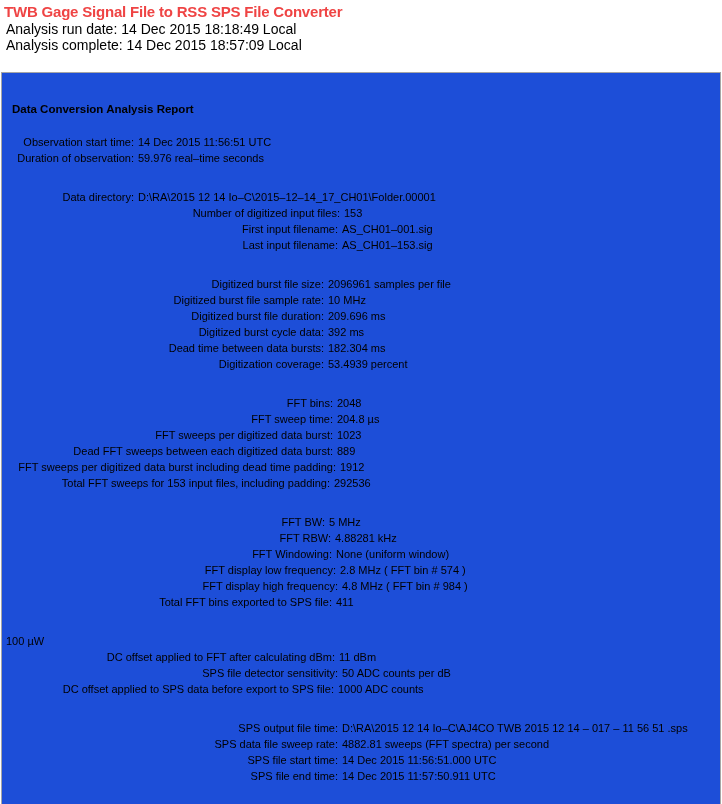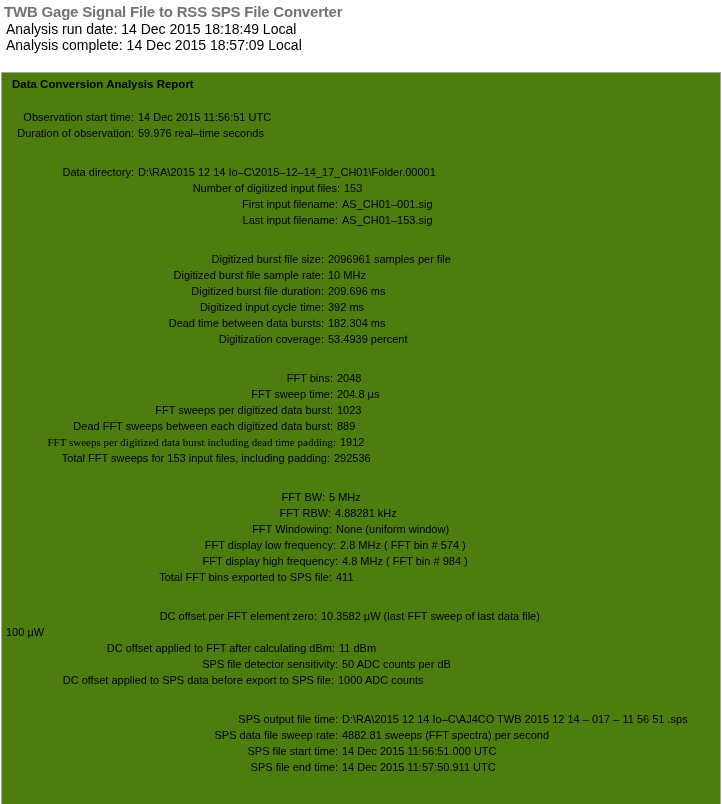--- a/index.html
+++ b/index.html
@@ -11,40 +11,40 @@
   }
   .header { padding: 3px 0 0 4px; }
   .page-title {
     font-size: 15px; font-weight: bold; line-height: 18px;
     letter-spacing: -0.2px;
   }
   .header-line { font-size: 14px; line-height: 16px; padding-left: 2px; }
   .report-panel {
     margin: 19px 1px 0 1px;
     border: 1px solid #a6a6a6;
-    background: #4d7c0f;
-    padding: 3px 0 20px 0;
+    background: #1d4ed8;
+    padding: 28px 0 20px 0;
     height: 733px;
     overflow: hidden;
   }
   .report-heading {
     font-size: 11.5px; font-weight: bold; line-height: 16px;
     padding-left: 10px; margin-bottom: 17px;
   }
   .group { margin-bottom: 23px; }
   .group:last-child { margin-bottom: 0; }
   .line { display: flex; line-height: 16px; font-size: 11px; white-space: nowrap; }
   .lbl { display: inline-block; text-align: right; white-space: nowrap; flex: 0 0 auto; }
   .val { margin-left: 4px; white-space: nowrap; }
 </style>
 </head>
 <body style="color: rgb(0, 0, 0);">
 
 <div class="header">
-  <div class="page-title" style="color: #737373;">TWB Gage Signal File to RSS SPS File Converter</div>
+  <div class="page-title" style="color: #ef4444;">TWB Gage Signal File to RSS SPS File Converter</div>
   <div class="header-line">Analysis run date: 14 Dec 2015 18:18:49 Local</div>
   <div class="header-line">Analysis complete: 14 Dec 2015 18:57:09 Local</div>
 </div>
 
 <div class="report-panel" style="border-color: rgb(166, 166, 166);">
   <div class="report-heading">Data Conversion Analysis Report</div>
   <div>
       <div class="group">
         <div class="line">
           <span class="lbl" style="min-width: 132px;">Observation start time:</span>
@@ -80,21 +80,21 @@
         </div>
         <div class="line">
           <span class="lbl" style="min-width: 322px;">Digitized burst file sample rate:</span>
           <span class="val">10 MHz</span>
         </div>
         <div class="line">
           <span class="lbl" style="min-width: 322px;">Digitized burst file duration:</span>
           <span class="val">209.696 ms</span>
         </div>
         <div class="line">
-          <span class="lbl" style="min-width: 322px;">Digitized input cycle time:</span>
+          <span class="lbl" style="min-width: 322px;">Digitized burst cycle data:</span>
           <span class="val">392 ms</span>
         </div>
         <div class="line">
           <span class="lbl" style="min-width: 322px;">Dead time between data bursts:</span>
           <span class="val">182.304 ms</span>
         </div>
         <div class="line">
           <span class="lbl" style="min-width: 322px;">Digitization coverage:</span>
           <span class="val">53.4939 percent</span>
         </div>
@@ -110,21 +110,21 @@
         </div>
         <div class="line">
           <span class="lbl" style="min-width: 331px;">FFT sweeps per digitized data burst:</span>
           <span class="val">1023</span>
         </div>
         <div class="line">
           <span class="lbl" style="min-width: 331px;">Dead FFT sweeps between each digitized data burst:</span>
           <span class="val">889</span>
         </div>
         <div class="line">
-          <span class="lbl" style="min-width: 334px; font-family: Liberation Serif, serif;">FFT sweeps per digitized data burst including dead time padding:</span>
+          <span class="lbl" style="min-width: 334px;">FFT sweeps per digitized data burst including dead time padding:</span>
           <span class="val">1912</span>
         </div>
         <div class="line">
           <span class="lbl" style="min-width: 328px;">Total FFT sweeps for 153 input files, including padding:</span>
           <span class="val">292536</span>
         </div>
       </div>
       <div class="group">
         <div class="line">
           <span class="lbl" style="min-width: 323px;">FFT BW:</span>
@@ -145,24 +145,20 @@
         <div class="line">
           <span class="lbl" style="min-width: 336px;">FFT display high frequency:</span>
           <span class="val">4.8 MHz ( FFT bin # 984 )</span>
         </div>
         <div class="line">
           <span class="lbl" style="min-width: 330px;">Total FFT bins exported to SPS file:</span>
           <span class="val">411</span>
         </div>
       </div>
       <div class="group">
-        <div class="line">
-          <span class="lbl" style="min-width: 315px;">DC offset per FFT element zero:</span>
-          <span class="val">10.3582 µW (last FFT sweep of last data file)</span>
-        </div>
         <div class="line">
           <span class="val">100 µW</span>
         </div>
         <div class="line">
           <span class="lbl" style="min-width: 333px;">DC offset applied to FFT after calculating dBm:</span>
           <span class="val">11 dBm</span>
         </div>
         <div class="line">
           <span class="lbl" style="min-width: 336px;">SPS file detector sensitivity:</span>
           <span class="val">50 ADC counts per dB</span>

